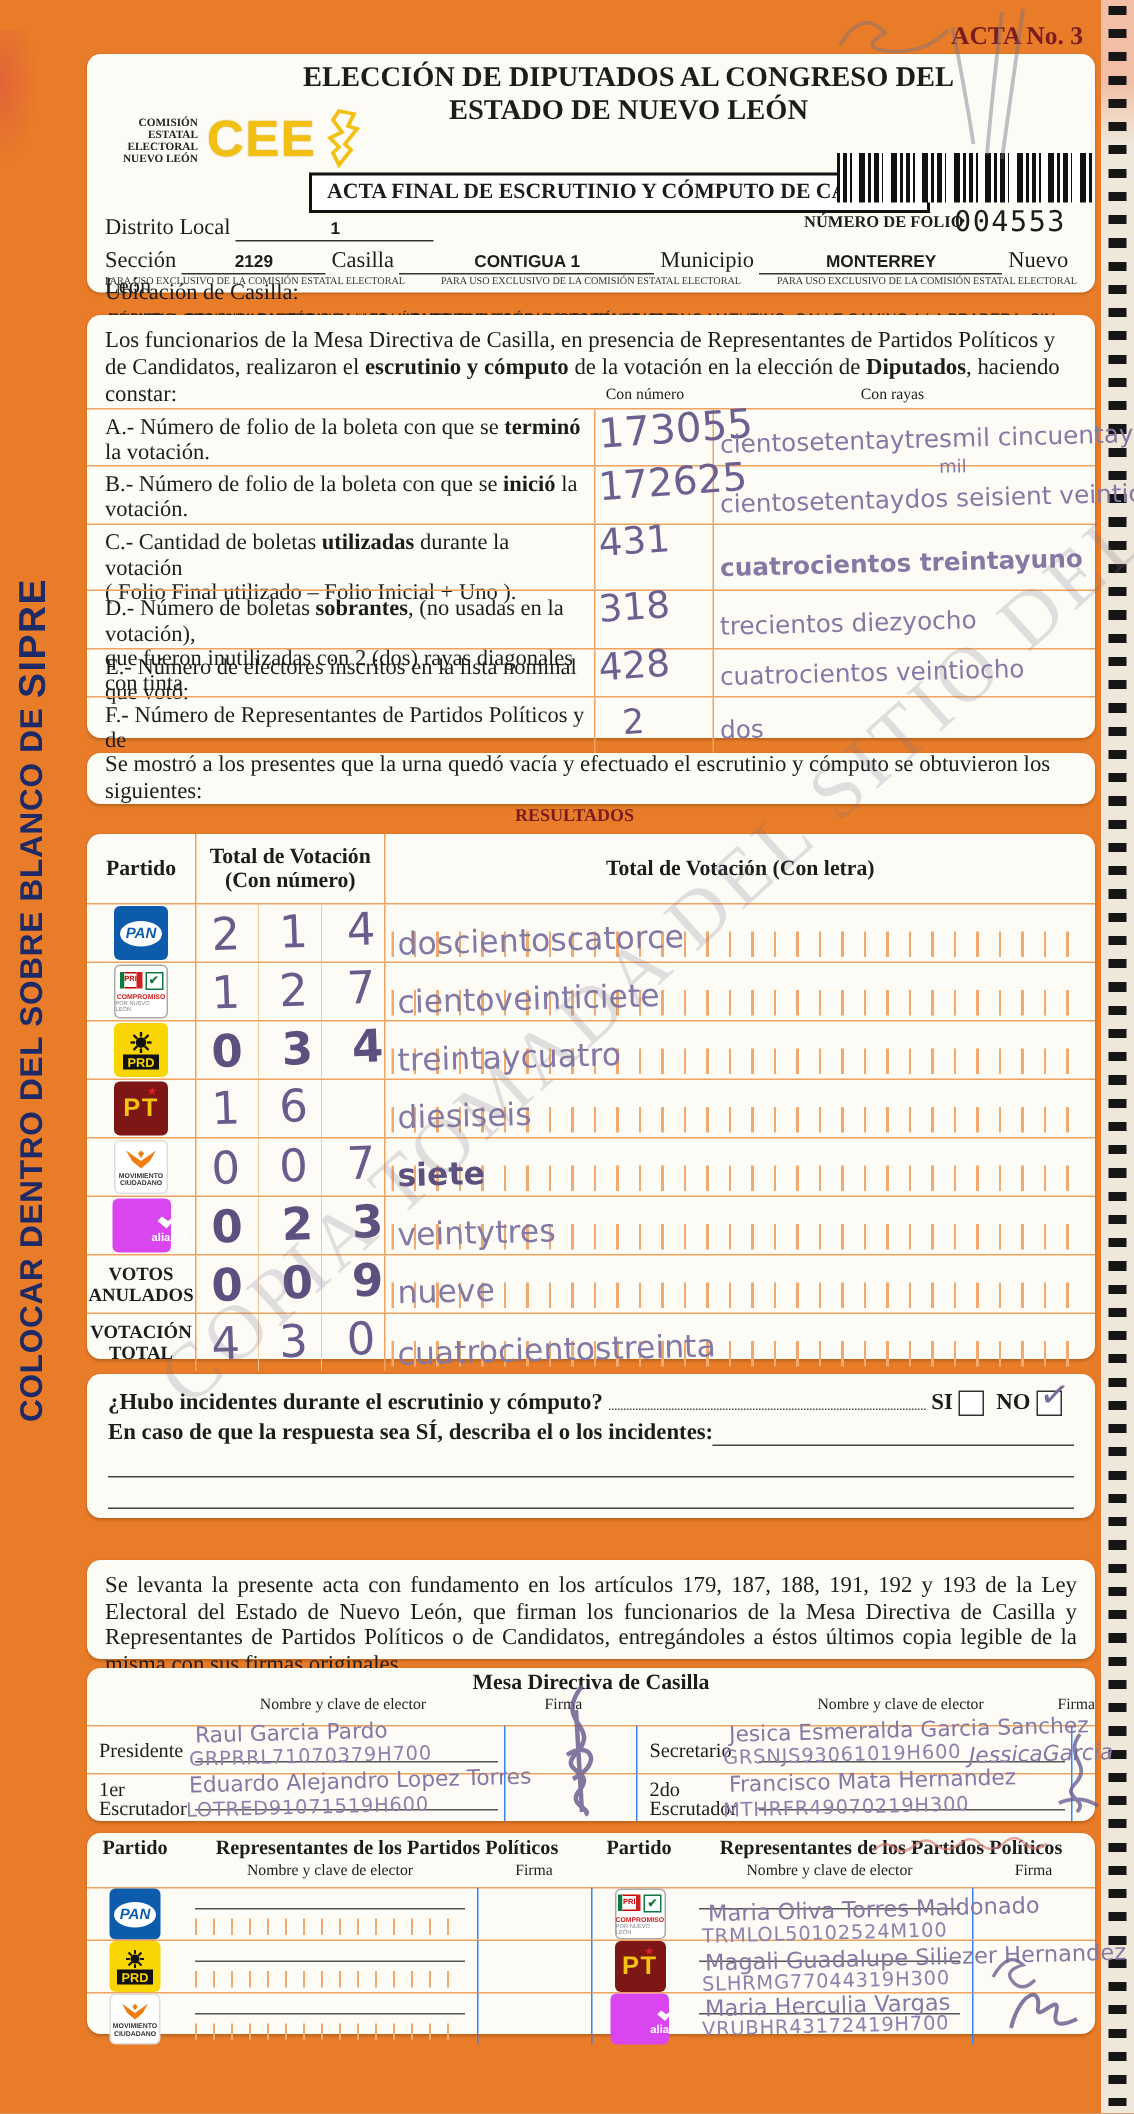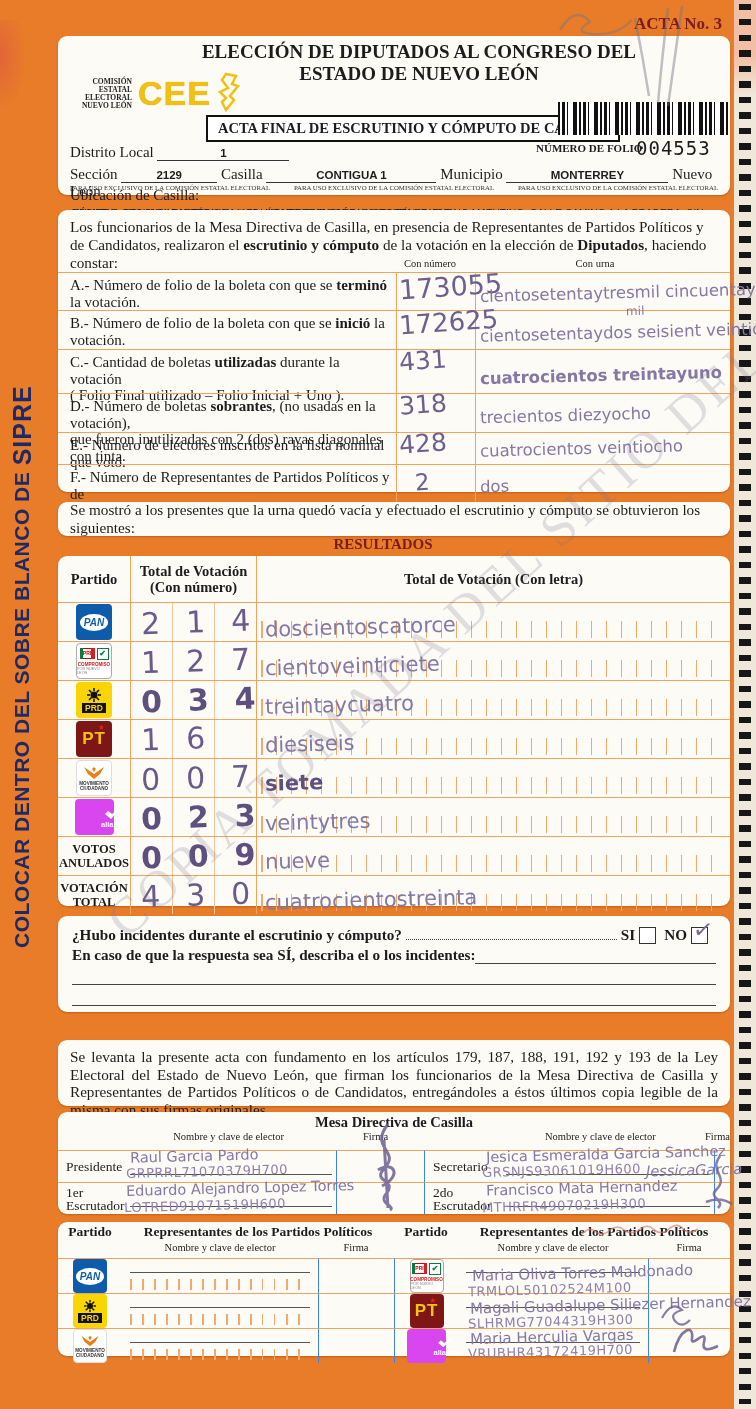--- a/index.html
+++ b/index.html
@@ -55,21 +55,21 @@
   .srow .num{width:78px;border-left:1px solid #f0a35e;position:relative;}
   .srow .let{flex:1;border-left:1px solid #f0a35e;position:relative;}
   
   .hw{font-family:"DejaVu Sans",sans-serif;color:#8478a4;transform:rotate(-1.5deg);}
   .hw-num{position:absolute;left:2px;top:-4px;font-family:"DejaVu Sans",sans-serif;
           font-size:25px;color:#6d5f8f;transform:rotate(-4deg);white-space:nowrap;z-index:5;}
   .hw-let{position:absolute;left:4px;top:6px;font-size:16.5px;white-space:nowrap;z-index:5;}
   .hw-sup{position:absolute;left:150px;top:-7px;font-size:12px;z-index:5;}
   
   .c3{top:502px;height:34px;display:flex;align-items:center;padding:0 12px;box-sizing:border-box;font-size:15.2px;}
-  .res-title{position:absolute;left:0;right:26px;top:536px;text-align:center;font-weight:bold;font-size:15px;color:#7a1c20;z-index:2;padding-left:36px;}
+  .res-title{position:absolute;left:0;right:26px;top:536px;text-align:center;font-weight:bold;font-size:12px;color:#7a1c20;z-index:2;padding-left:36px;}
   
   .c4{top:556px;height:350px;}
   .rhead{display:flex;height:46px;border-bottom:1px solid #f0a35e;font-weight:bold;font-size:14.5px;text-align:center;}
   .rhead .h1{width:72px;display:flex;align-items:center;justify-content:center;}
   .rhead .h2{width:125px;border-left:1px solid #f0a35e;display:flex;align-items:center;justify-content:center;line-height:16px;}
   .rhead .h3{flex:1;border-left:1px solid #f0a35e;display:flex;align-items:center;justify-content:center;}
   .rrow{display:flex;height:38px;border-bottom:1px solid #f0a35e;position:relative;}
   .rrow:last-child{border-bottom:none;}
   .rrow .p{width:72px;display:flex;align-items:center;justify-content:center;}
   .rrow .n{width:125px;border-left:1px solid #f0a35e;position:relative;
@@ -209,21 +209,21 @@
       <span>PARA USO EXCLUSIVO DE LA COMISIÓN ESTATAL ELECTORAL</span>
     </div>
   </div>
 
   <div class="card c2">
     <div class="intro">
       <span>Los funcionarios de la Mesa Directiva de Casilla, en presencia de Representantes de Partidos Políticos  y de Candidatos, realizaron el </span><b>escrutinio y cómputo</b><span> de la votación en la elección de </span><b>Diputados</b><span>, haciendo constar:</span>
     </div>
     <div class="scru-head">
       <div>Con número</div>
-      <div>Con urna</div>
+      <div>Con rayas</div>
     </div>
     <div class="scru-rows">
 
       <div class="srow" style="height:37px;">
         <div class="lbl"><span>A.- Número de folio de la boleta con que se </span><b>terminó</b><span> la votación.</span></div>
         <div class="num">
             <div class="hw-num" style="font-size:27px;top:-2px;">173055</div>
           </div>
         <div class="let">
             <div class="hw hw-let" style="top:10px;">cientosetentaytresmil cincuentaycin</div>

